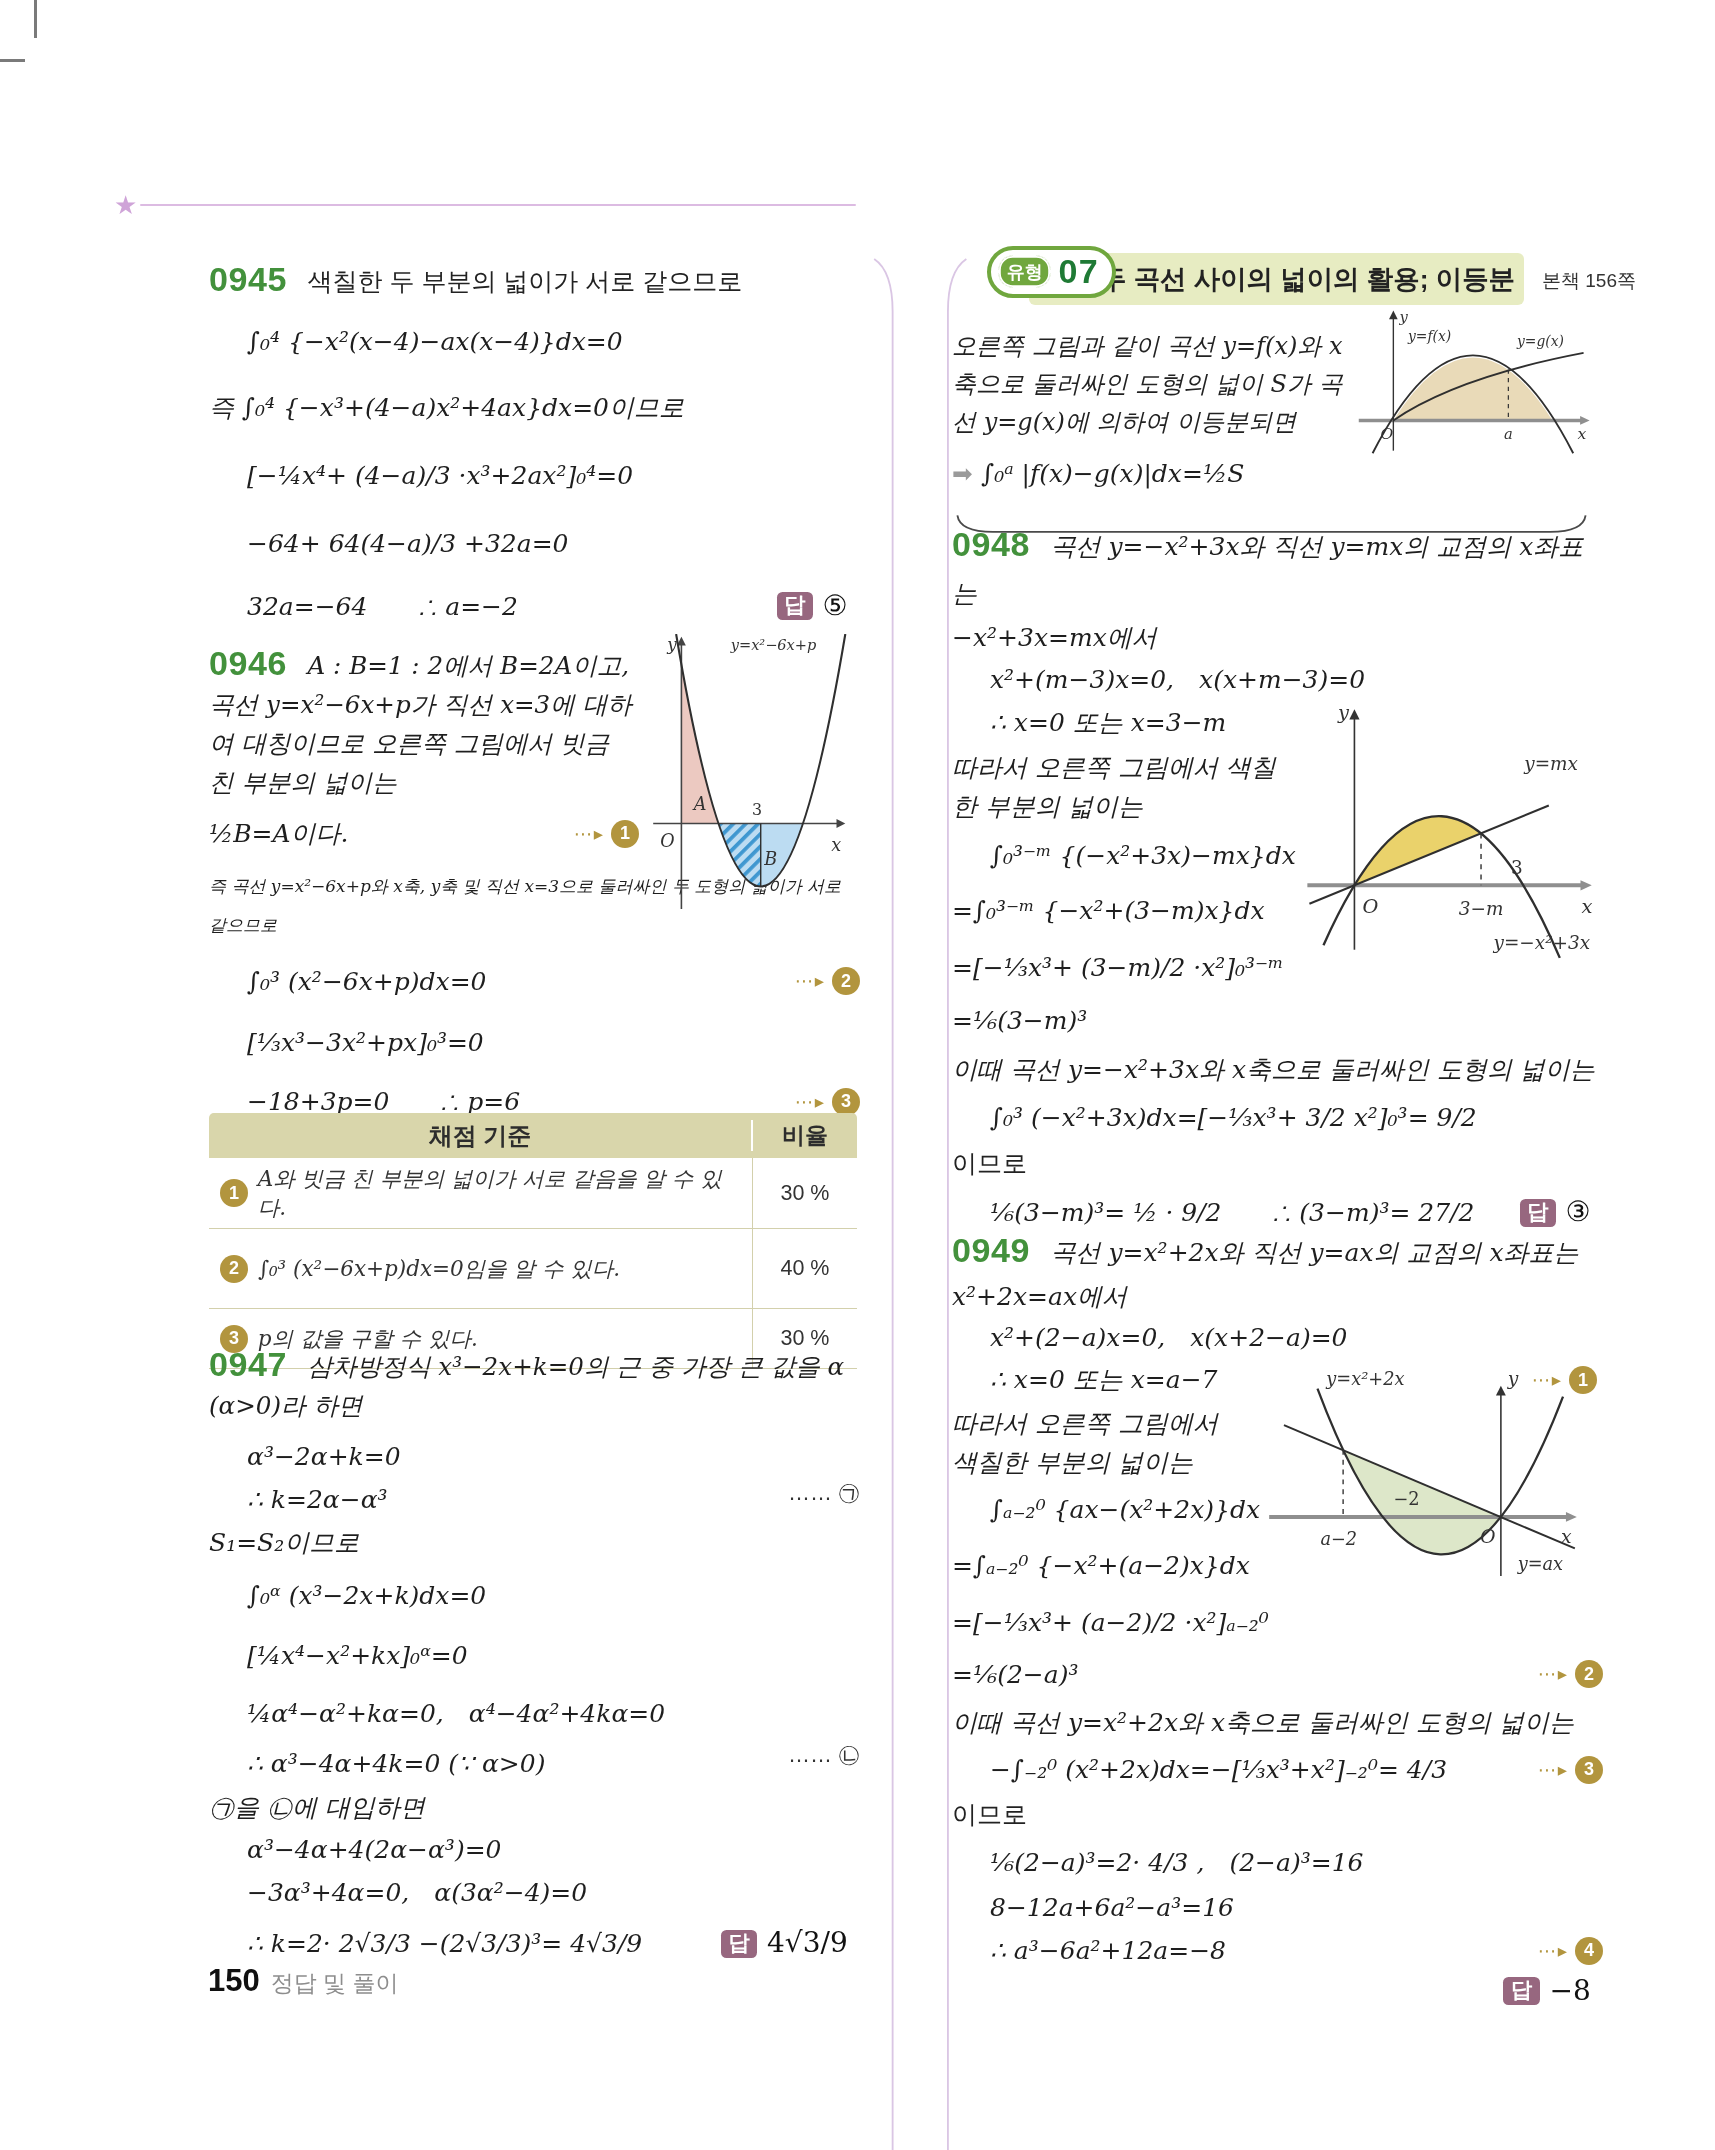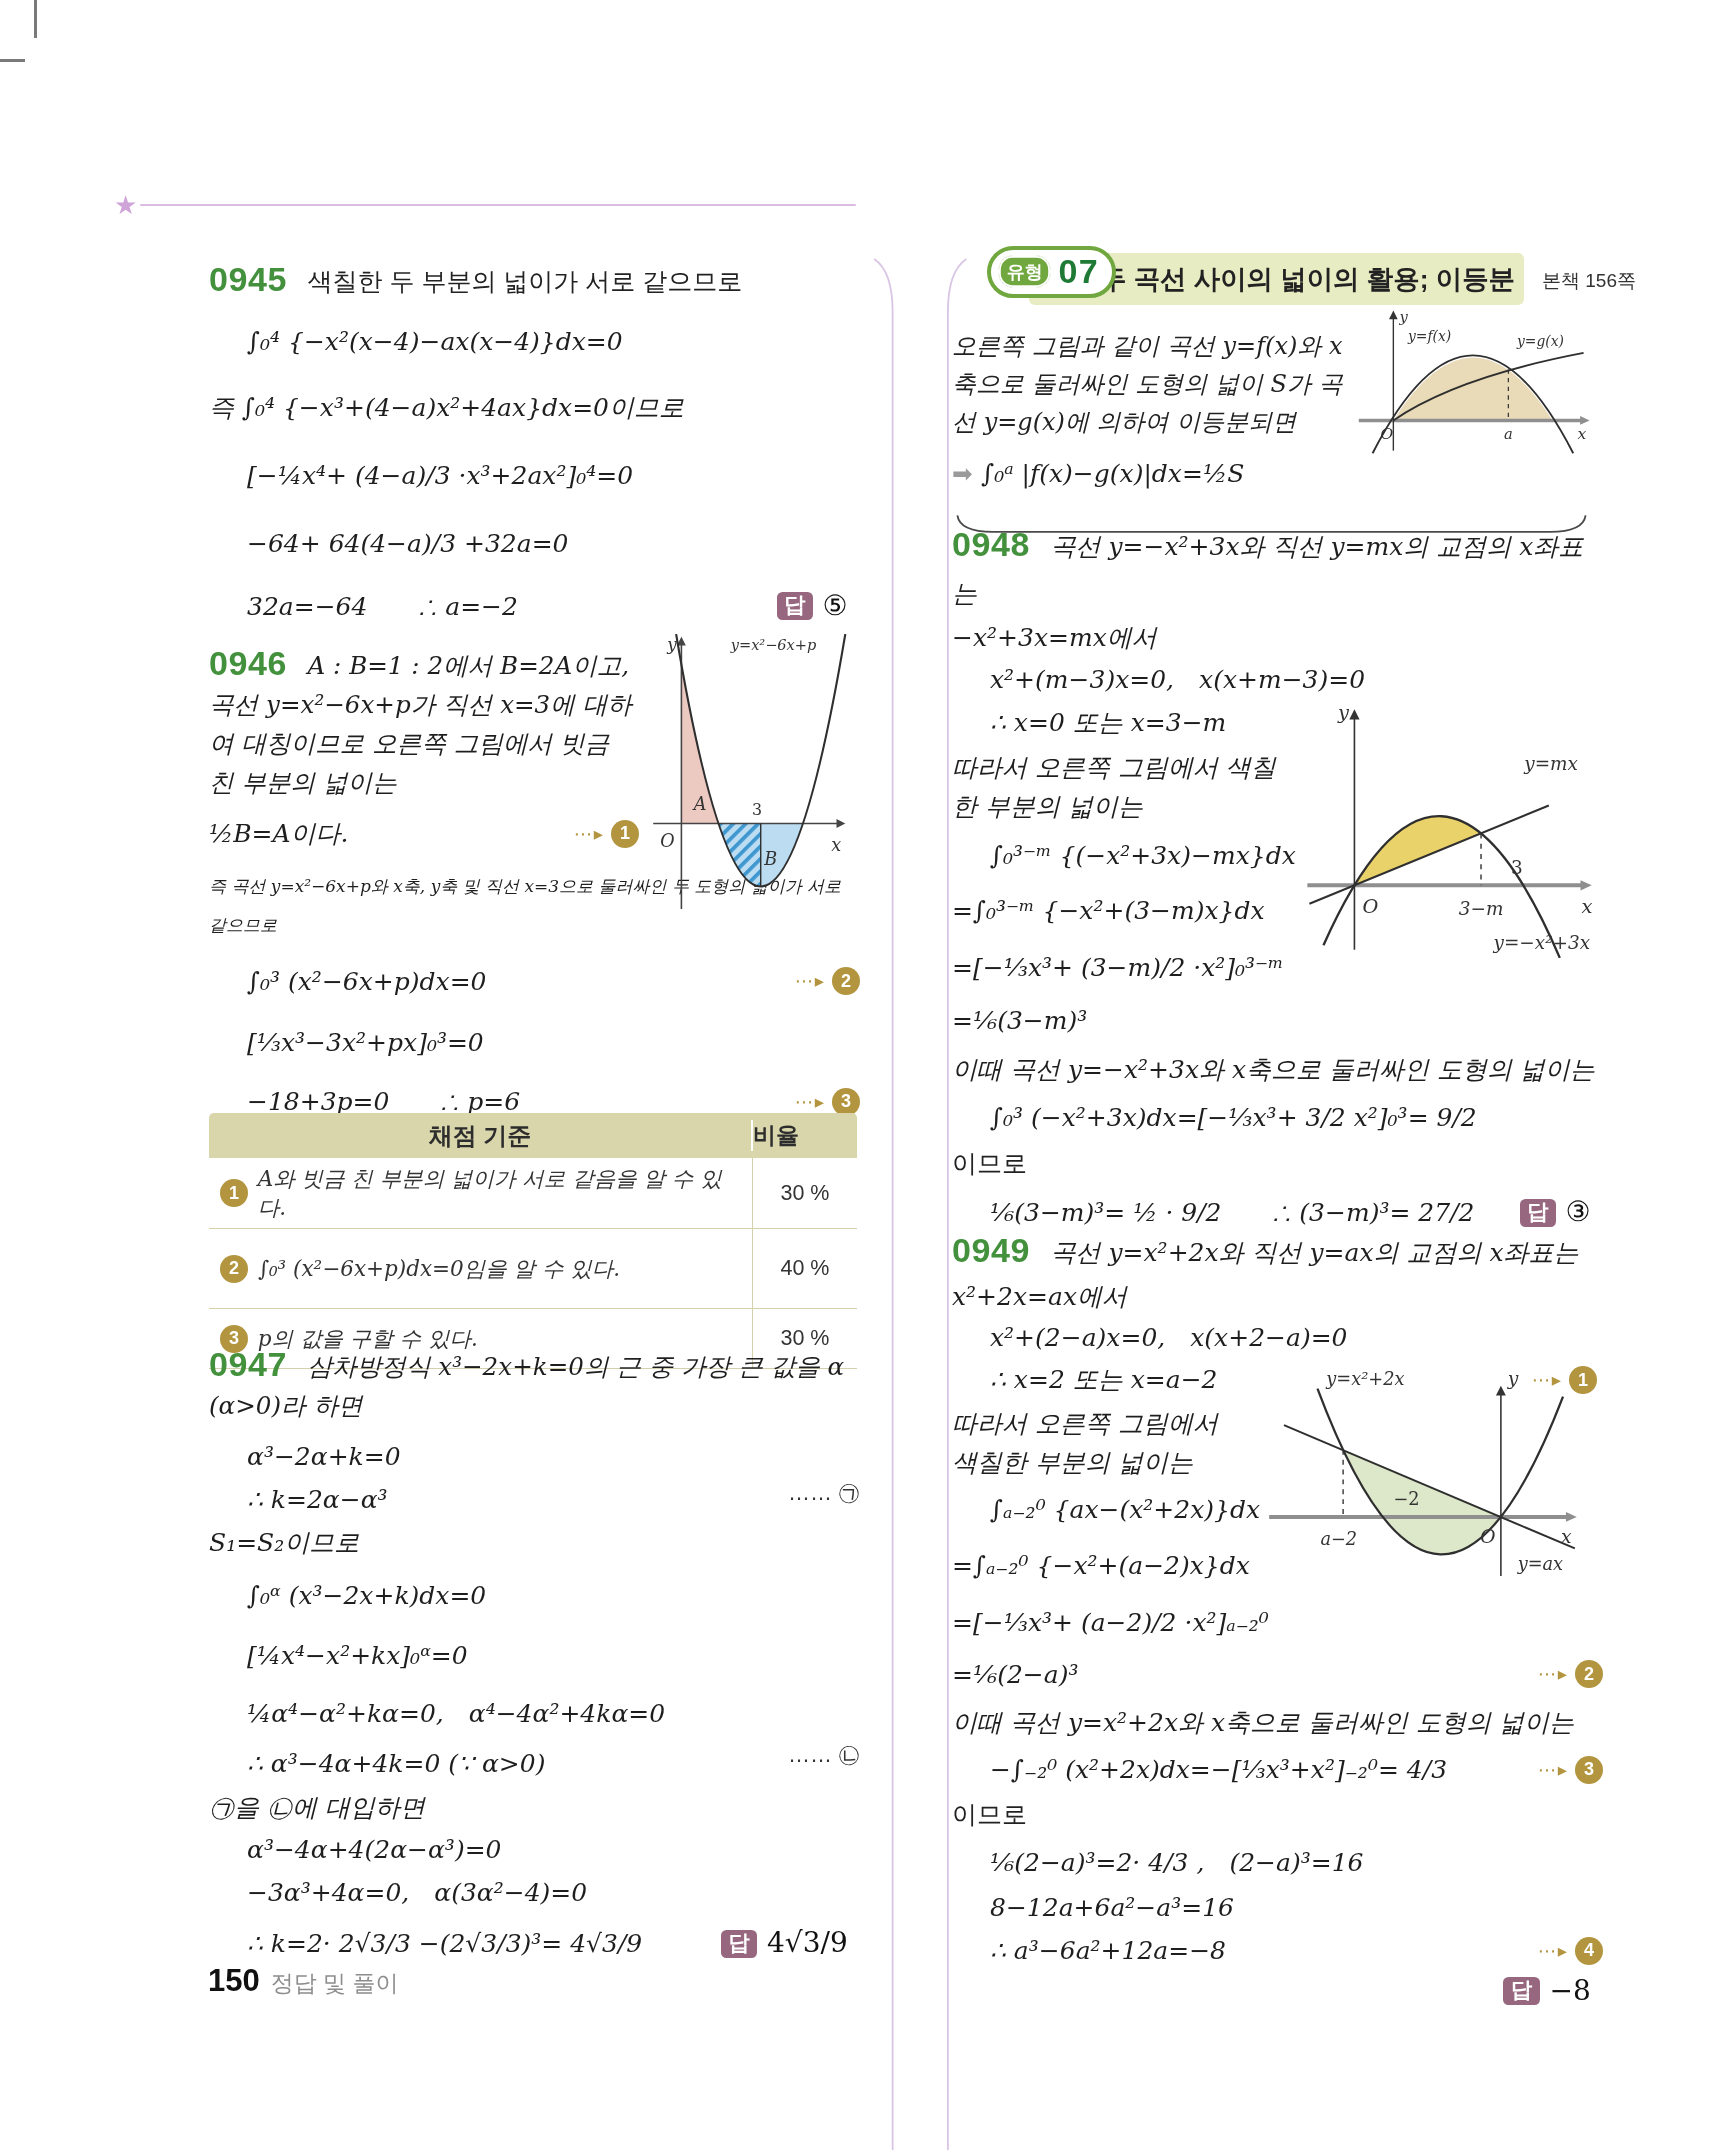--- a/index.html
+++ b/index.html
@@ -20,21 +20,21 @@
           display:flex;align-items:center;justify-content:center;font-family:"Liberation Sans",sans-serif}
   .refmark{font-size:22px;color:#333;font-style:normal;font-family:"Liberation Sans",sans-serif}
   .ansrow{display:flex;justify-content:flex-end;align-items:center;gap:9.8px;margin-top:3.7px;padding-right:12.3px}
   .ansbadge{background:#97677f;color:#fff;font-weight:bold;font-size:21.5px;border-radius:5.5px;padding:3.1px 7.4px;line-height:1}
   .ansval{font-family:"DejaVu Serif",serif;font-size:28px;color:#111;line-height:1.1}
 
   
   .gtable{left:209px;top:1113px;width:648px;font-size:21.5px;color:#333}
   .gt-head{display:flex;background:#d9d6ab;height:45px;align-items:center;border-radius:4.9px 4.9px 0 0}
   .gt-head .c1{flex:1;text-align:center;font-weight:bold;font-size:24px;color:#2d2d2d}
-  .gt-head .c2{width:104px;font-weight:bold;font-size:23px;border-left:2.5px solid #fff;color:#2d2d2d}
+  .gt-head .c2{width:104px;text-align:center;font-weight:bold;font-size:23px;border-left:2.5px solid #fff;color:#2d2d2d}
   .gt-row{display:flex;border-bottom:1.2px solid #d3d0ac;min-height:59px;align-items:stretch}
   .gt-row .c1{flex:1;display:flex;align-items:center;gap:9.8px;padding:6.1px 4.9px 6.1px 11px}
   .gt-row .c2{width:104px;display:flex;align-items:center;justify-content:center;border-left:1.2px solid #d3d0ac}
   .gt-math{font-family:"DejaVu Serif",serif;font-style:italic}
 
   
   .typebox{left:952px;top:253px;width:645px}
   .tb-bar{position:relative;margin-left:77px;width:424px;height:52px;background:#e7ecc2;border-radius:6.1px;
           display:flex;align-items:center;padding-left:71px}
   .tb-title{font-size:26.4px;font-weight:bold;color:#222}
@@ -327,21 +327,21 @@
     <text x="262" y="204" font-size="18">y=ax</text>
   </svg>
 
   <div class="phead">
     <span class="pnum">0949</span>
     <span class="kr math" style="white-space:normal">곡선 y=x²+2x와 직선 y=ax의 교점의 x좌표는</span>
   </div>
   <div class="math" style="line-height:41px">x²+2x=ax에서</div>
   <div class="math ind" style="line-height:42px">x²+(2−a)x=0,　x(x+2−a)=0</div>
   <div class="mrow" style="width:645px">
-    <span class="math ind" style="line-height:42px">∴ x=2 또는 x=a−2</span>
+    <span class="math ind" style="line-height:42px">∴ x=0 또는 x=a−7</span>
     <span class="mk">
       <span class="mk-dots">⋯▸</span>
       <span class="mk-num">1</span>
     </span>
   </div>
   <div class="kr math" style="white-space:normal;width:295px;line-height:39px;margin-top:2.5px">따라서 오른쪽 그림에서 색칠한 부분의 넓이는</div>
   <div class="math ind" style="margin-top:4.9px">∫ₐ₋₂⁰ {ax−(x²+2x)}dx</div>
   <div class="math" style="margin-top:8.6px">=∫ₐ₋₂⁰ {−x²+(a−2)x}dx</div>
   <div class="math" style="margin-top:9.8px">=[−⅓x³+ (a−2)/2 ·x²]ₐ₋₂⁰</div>
   <div class="mrow" style="margin-top:4.9px">

